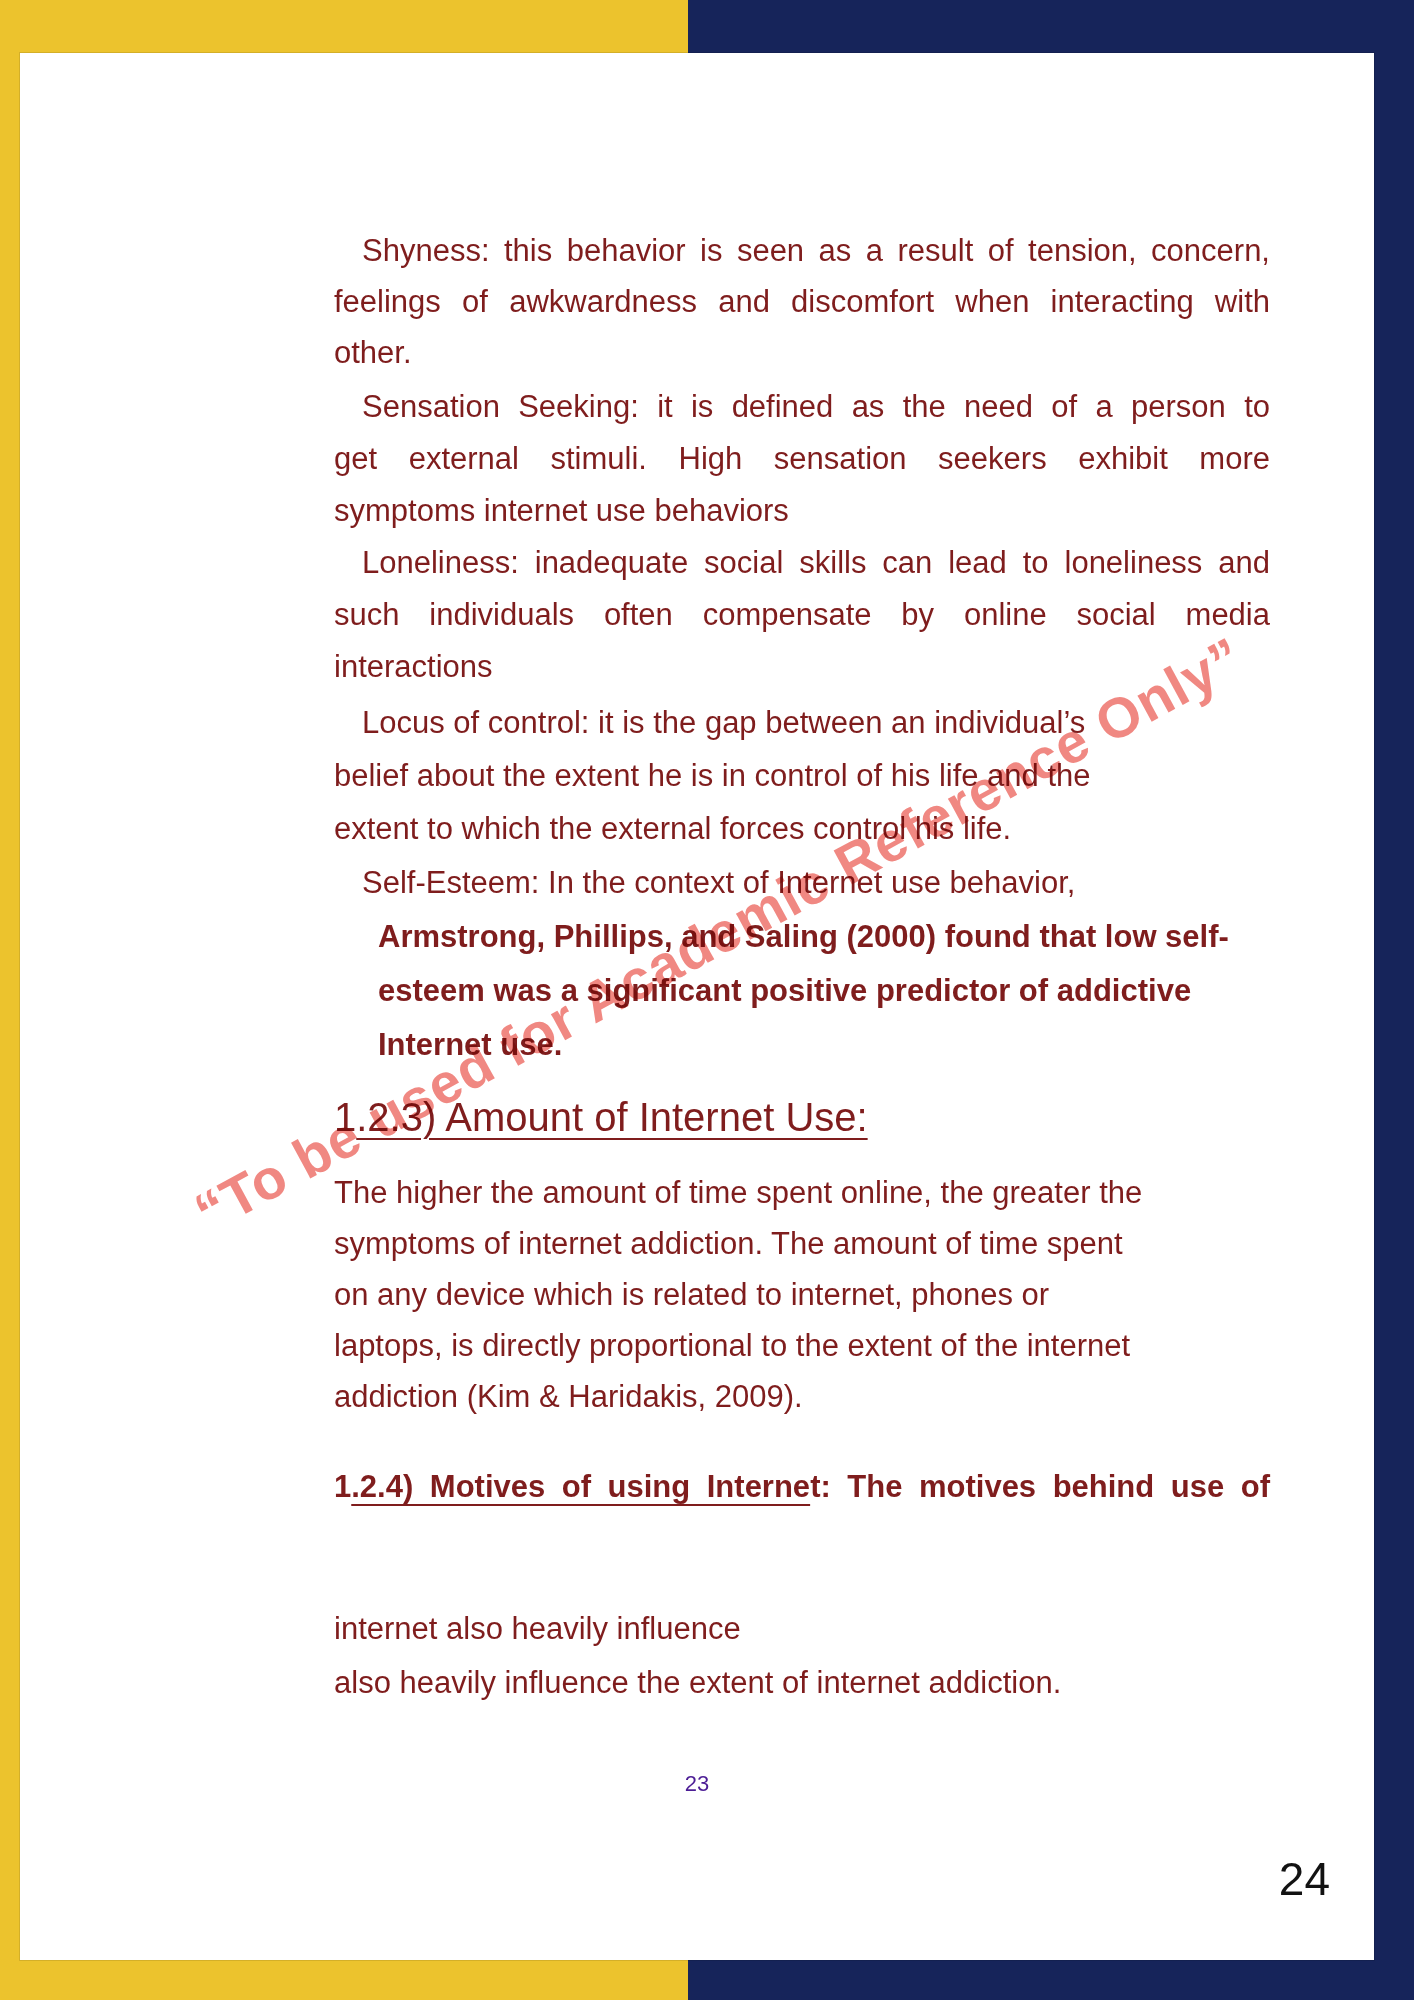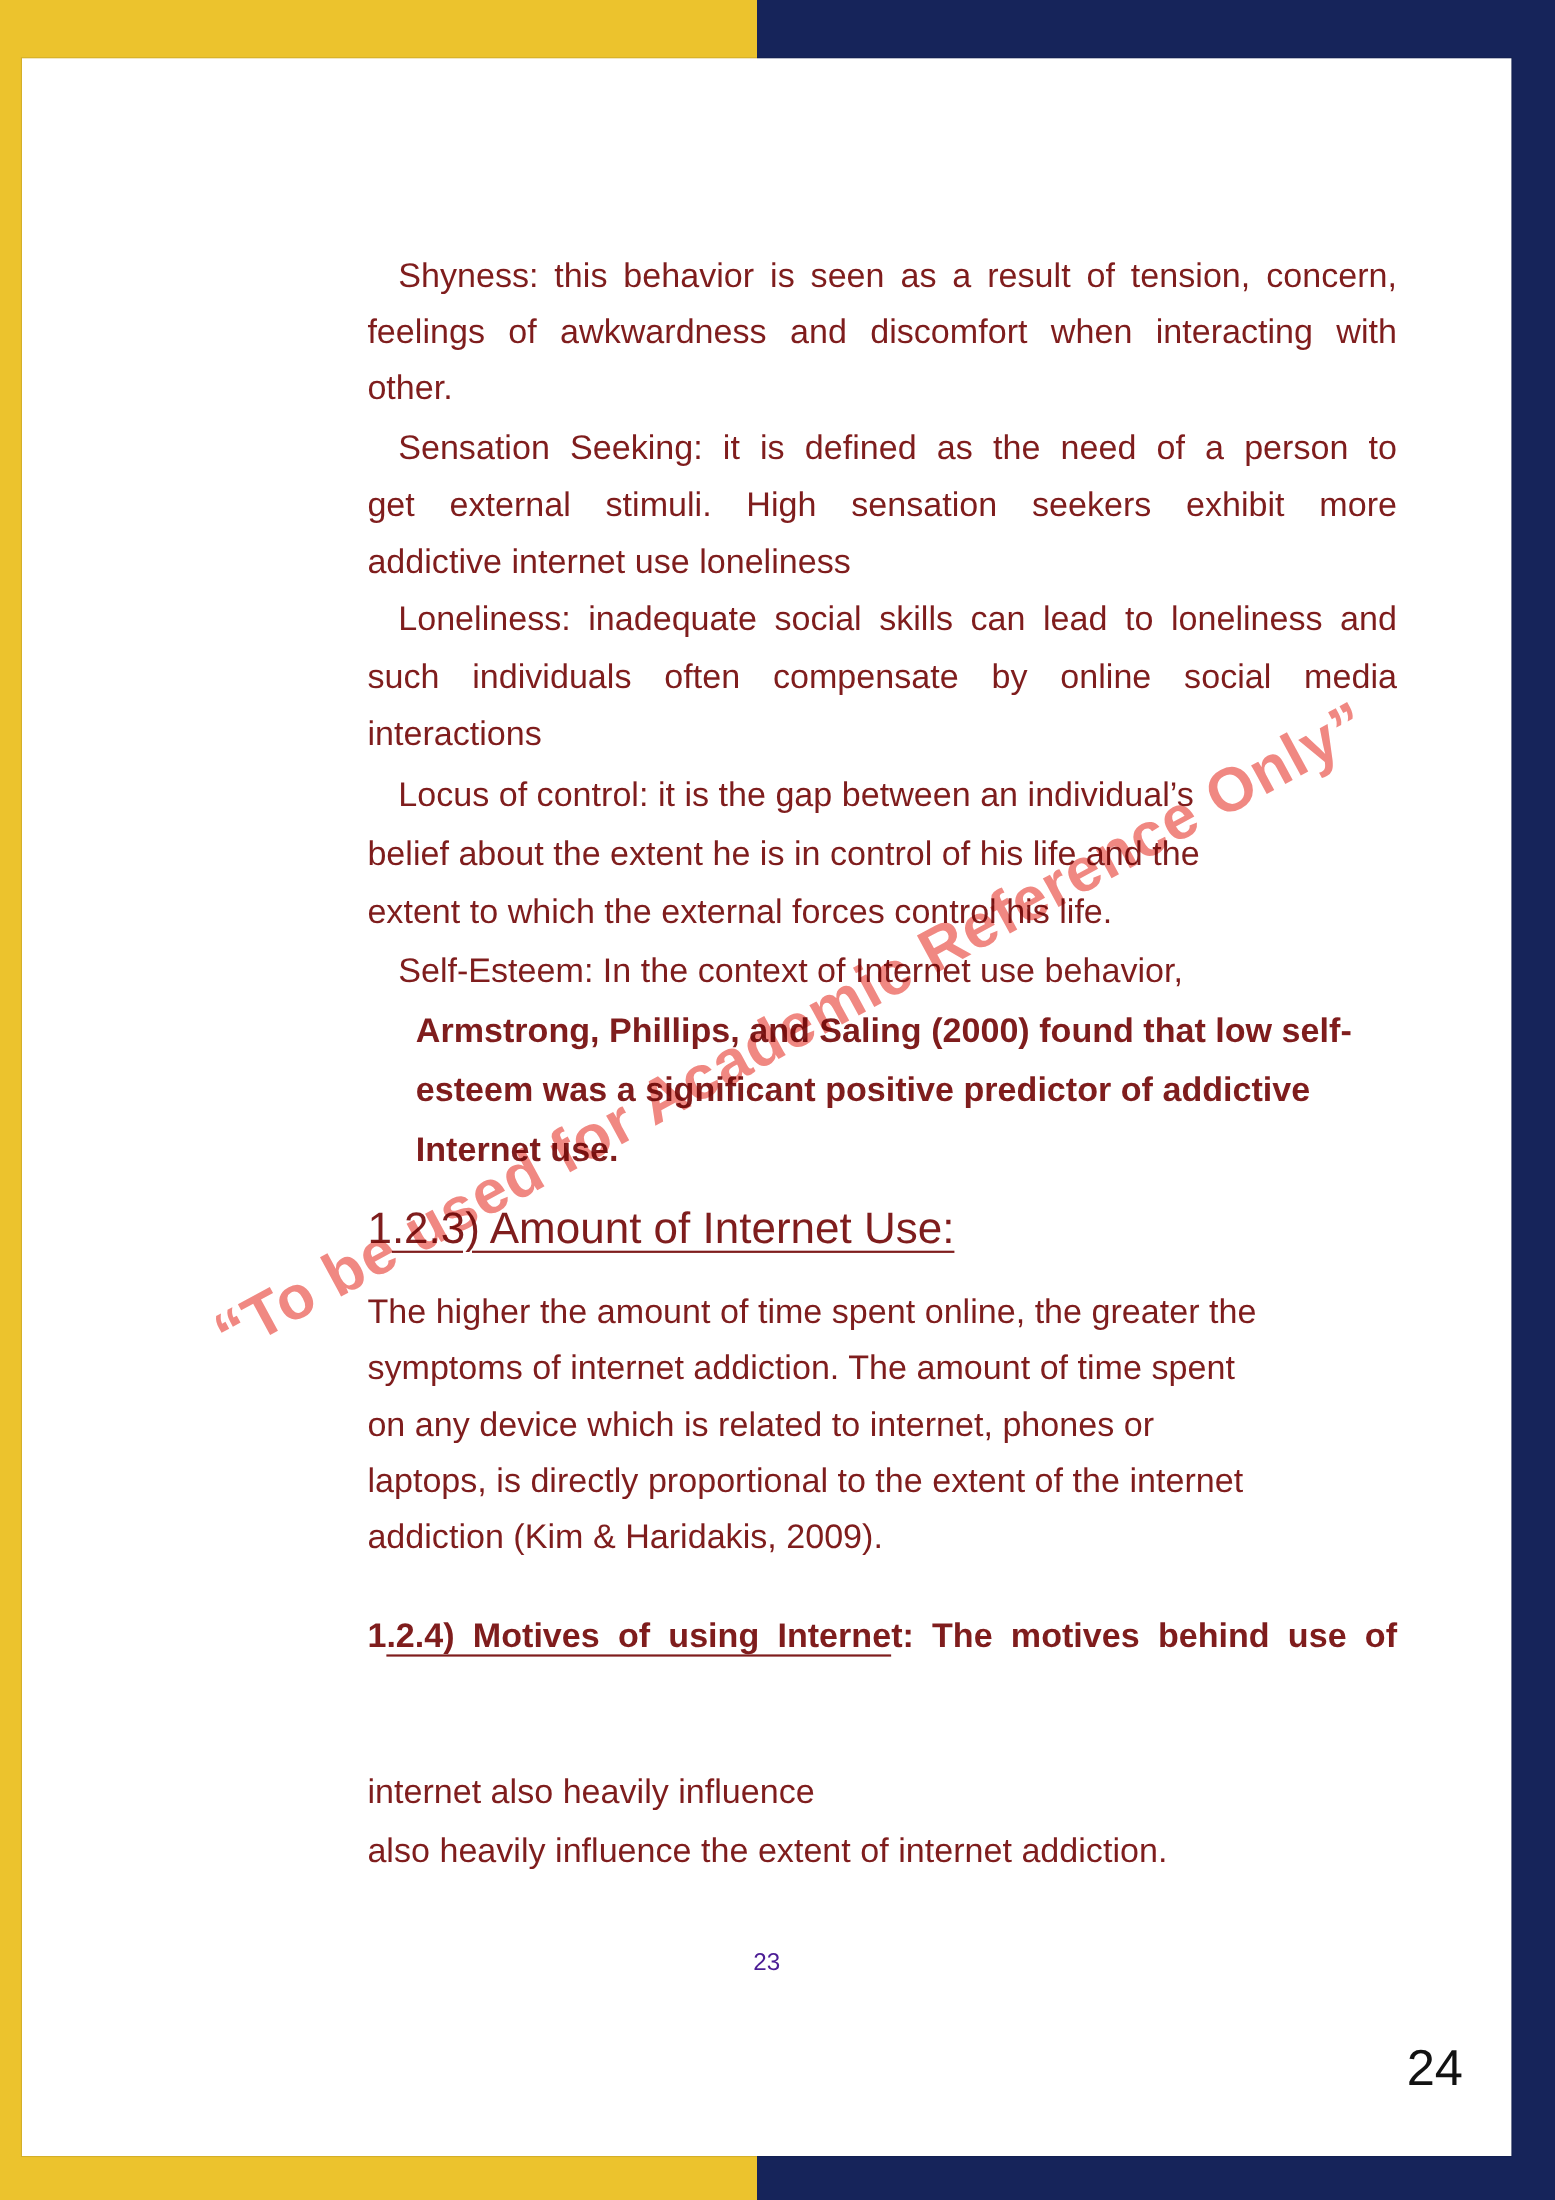--- a/index.html
+++ b/index.html
@@ -66,21 +66,21 @@
   <div class="page">
 
     <div class="para" id="p1">
         <div class="ln ind1 jl">Shyness: this behavior is seen as a result of tension, concern,</div>
         <div class="ln jl">feelings of awkwardness and discomfort when interacting with</div>
         <div class="ln">other.</div>
       </div>
     <div class="para lh52" id="p2">
         <div class="ln ind1 jl">Sensation Seeking: it is defined as the need of a person to</div>
         <div class="ln jl">get external stimuli. High sensation seekers exhibit more</div>
-        <div class="ln">addictive internet use loneliness</div>
+        <div class="ln">symptoms internet use behaviors</div>
       </div>
     <div class="para lh52" id="p3">
         <div class="ln ind1 jl">Loneliness: inadequate social skills can lead to loneliness and</div>
         <div class="ln jl">such individuals often compensate by online social media</div>
         <div class="ln">interactions</div>
       </div>
     <div class="para lh53" id="p4">
         <div class="ln ind1">Locus of control: it is the gap between an individual’s</div>
         <div class="ln">belief about the extent he is in control of his life and the</div>
         <div class="ln">extent to which the external forces control his life.</div>

